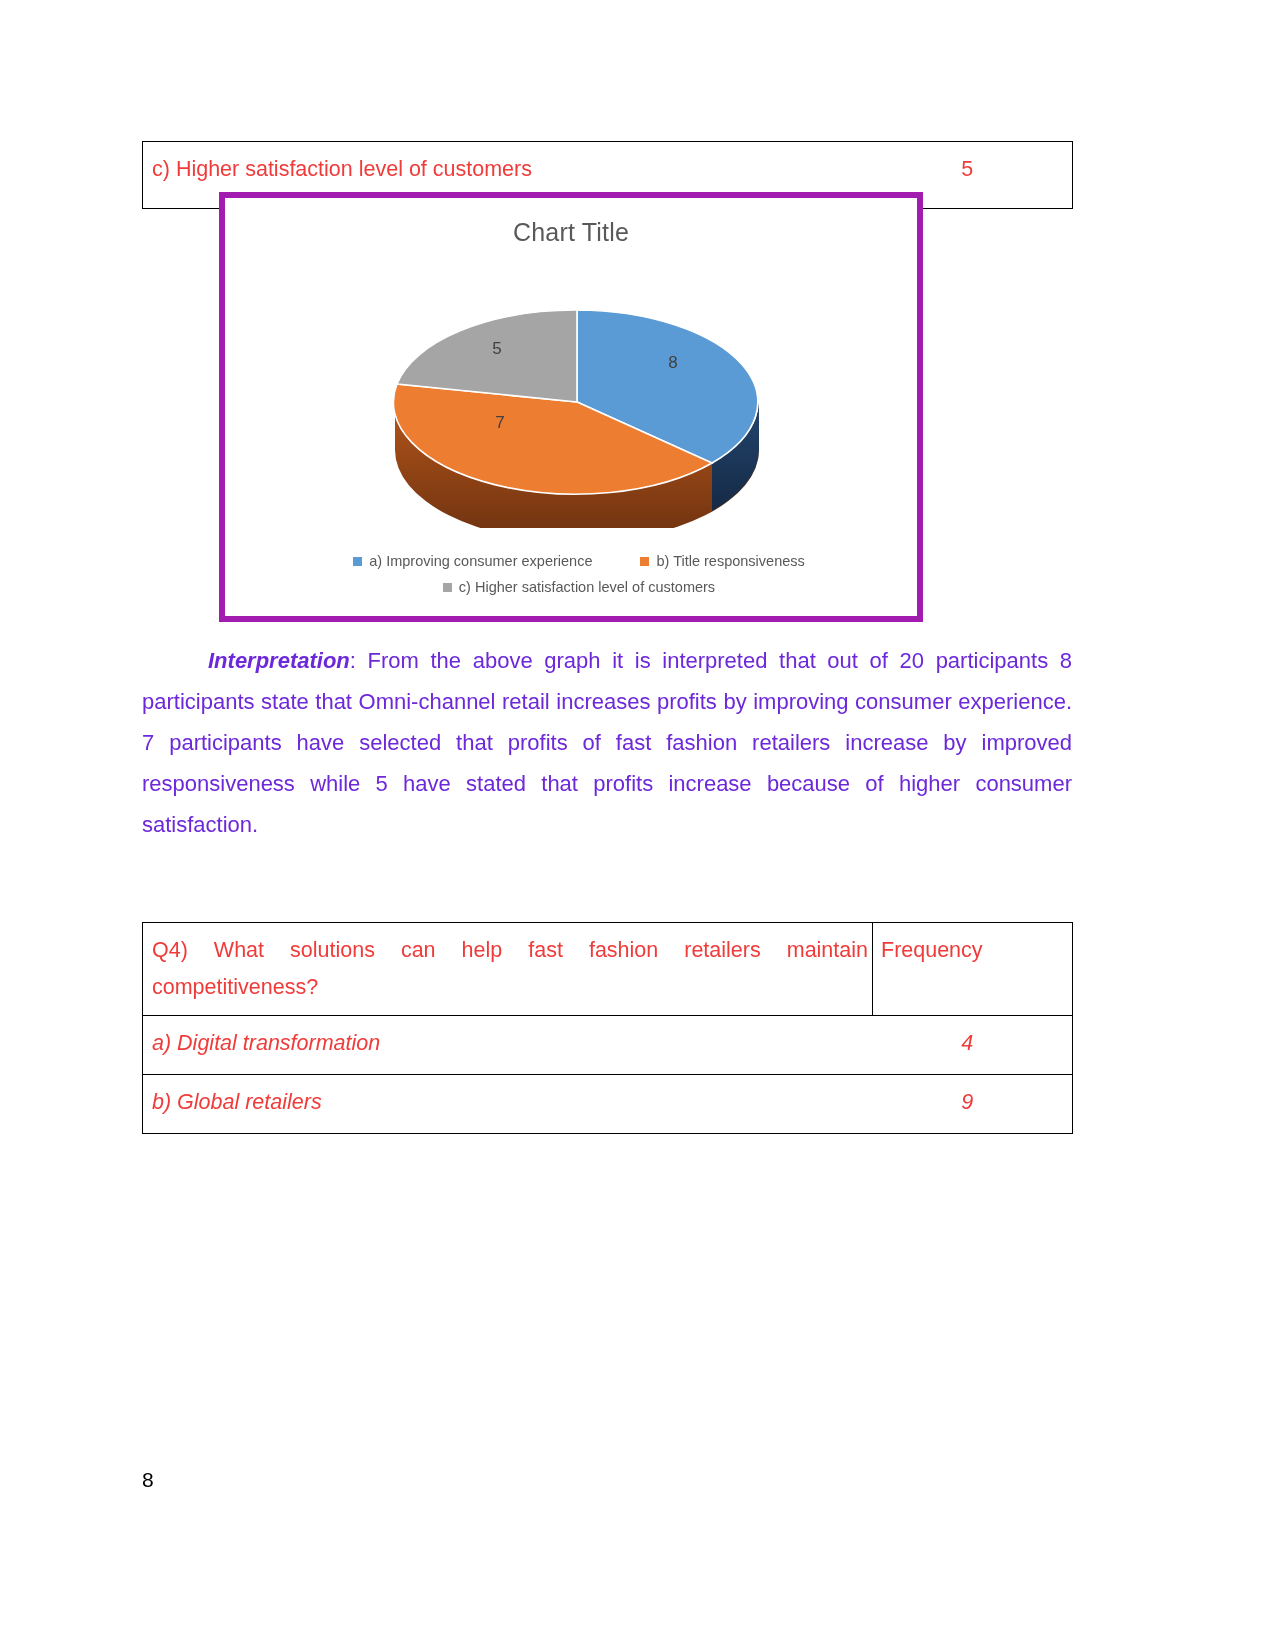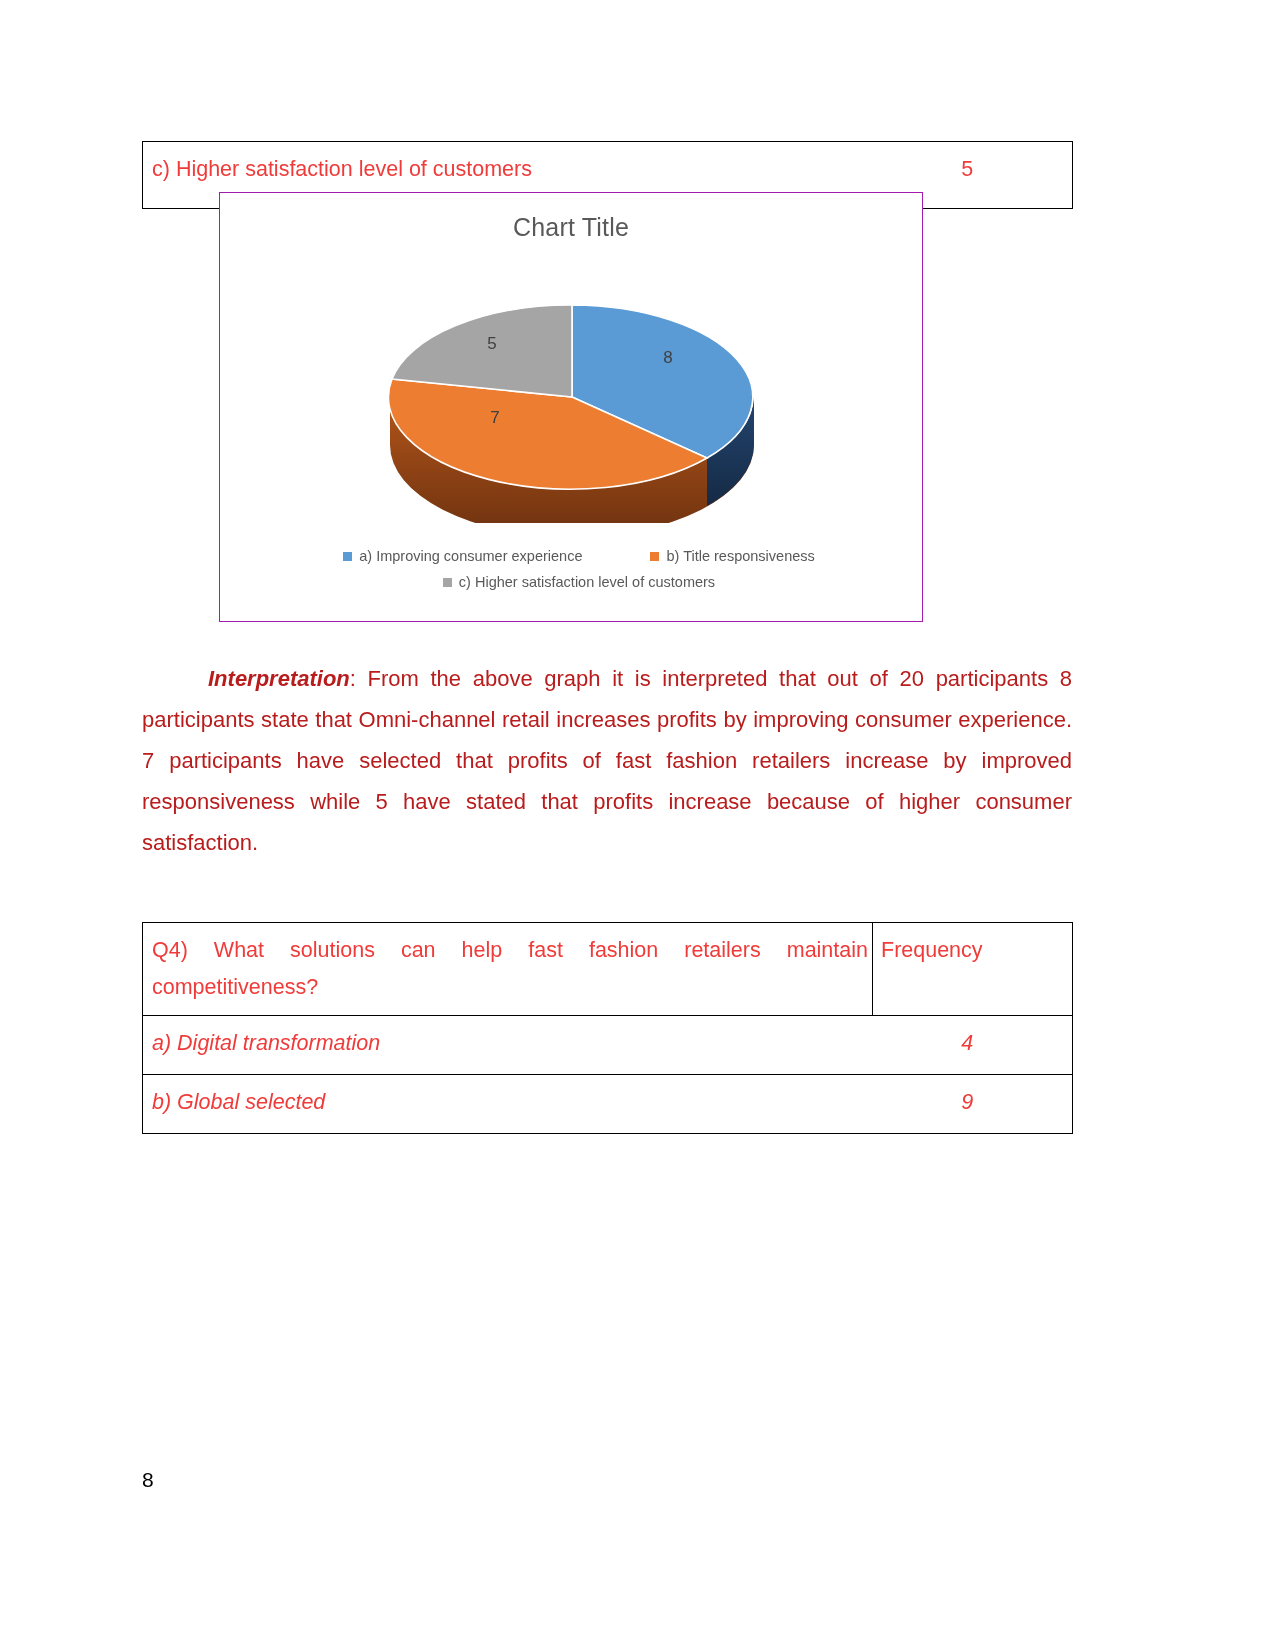--- a/index.html
+++ b/index.html
@@ -78,21 +78,21 @@
   }
 
   
   .chart-box {
     position: absolute;
     left: 219px;
     top: 192px;
     width: 704px;
     height: 430px;
     background: #ffffff;
-    border: 1px solid #a21caf;
+    border: 6px solid #a21caf;
     box-sizing: border-box;
     overflow: hidden;
   }
   .chart-title {
     position: absolute;
     top: 20px;
     left: 0;
     width: 100%;
     text-align: center;
     font-size: 25px;
@@ -117,38 +117,38 @@
     font-family: "Liberation Sans", sans-serif;
   }
   .legend-row {
     display: flex;
     justify-content: center;
     margin-bottom: 10px;
   }
   .legend-item {
     display: flex;
     align-items: center;
-    margin: 0 26px;
+    margin: 0 16px;
     padding-left: 16px;
   }
   .legend-swatch {
     width: 9px;
     height: 9px;
     margin-right: 7px;
     display: inline-block;
     flex: none;
   }
 
   
   .interp {
     position: absolute;
     left: 142px;
-    top: 636px;
+    top: 618px;
     width: 930px;
-    color: #b91c1c;
+    color: #6d28d9;
     font-size: 22px;
     line-height: 41px;
     text-align: justify;
     text-justify: inter-word;
     font-family: "Liberation Sans", sans-serif;
   }
   .interp .indent { display: inline-block; width: 66px; }
   .interp b {
     font-weight: bold;
     font-style: italic;
@@ -256,21 +256,21 @@
     <tbody>
       <tr>
         <td class="qhead">Q4)  What  solutions  can  help  fast  fashion  retailers  maintain competitiveness?</td>
         <td class="qfreq">Frequency</td>
       </tr>
       <tr class="opt">
         <td class="label">a) Digital transformation</td>
         <td class="num">4</td>
       </tr>
       <tr class="opt">
-        <td class="label">b) Global selected</td>
+        <td class="label">b) Global retailers</td>
         <td class="num">9</td>
       </tr>
     </tbody>
   </table>
 
   <div class="page-number">8</div>
 
 </div>
 
 </body></html>

